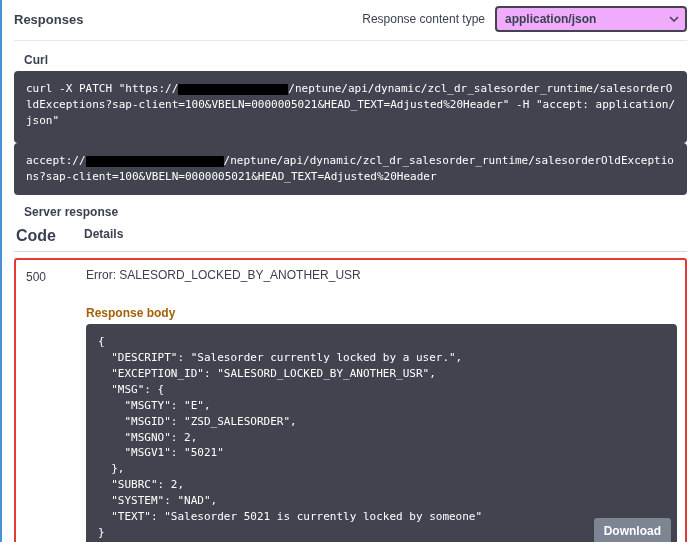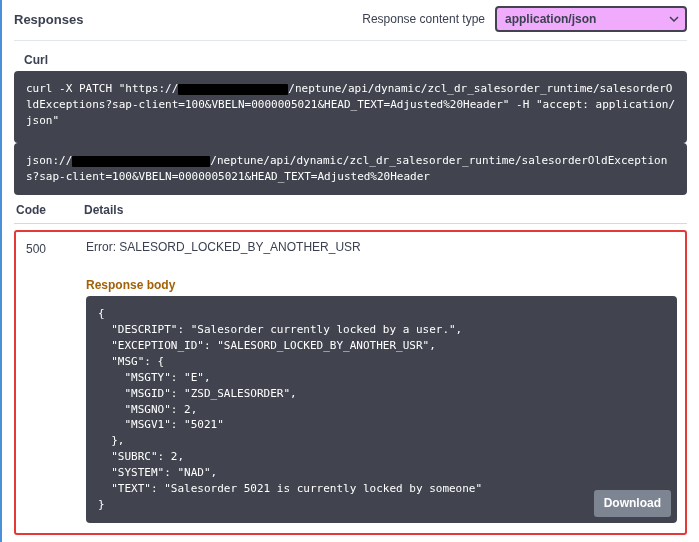--- a/index.html
+++ b/index.html
@@ -86,21 +86,21 @@
       border-radius: 1px;
     }
     .redact1 { width: 110px; height: 11px; }
     .redact2 { width: 138px; height: 11px; }
     .table-head {
       display: flex;
       border-bottom: 1px solid #d5d8dc;
       margin-top: 8px;
       padding-bottom: 6px;
     }
-    .col-code { width: 70px; font-weight: 700; font-size: 12px; padding-left: 2px; }
+    .col-code { width: 70px; font-weight: 700; font-size: 16px; padding-left: 2px; }
     .col-details { font-weight: 700; font-size: 12px; }
     .highlight-box {
       border: 2px solid #e53935;
       border-radius: 3px;
       margin-top: 6px;
       padding: 8px 8px 10px 8px;
       display: flex;
     }
     .status-code {
       width: 62px;
@@ -149,22 +149,23 @@
         <svg width="10" height="6" viewBox="0 0 10 6">
             <path d="M1 1 L5 5 L9 1" stroke="#3b4151" stroke-width="1.5" fill="none"></path>
           </svg>
       </div>
     </div>
   </div>
 
   <div class="section-label">Curl</div>
   <div class="code-block curl-block"><span>curl -X PATCH "https://</span><span class="redact redact1"></span><span>/neptune/api/dynamic/zcl_dr_salesorder_runtime/salesorderOldExceptions?sap-client=100&amp;VBELN=0000005021&amp;HEAD_TEXT=Adjusted%20Header" -H "accept: application/json"</span></div>
 
-  <div class="code-block"><span>json://</span><span class="redact redact2"></span><span>/neptune/api/dynamic/zcl_dr_salesorder_runtime/salesorderOldExceptions?sap-client=100&amp;VBELN=0000005021&amp;HEAD_TEXT=Adjusted%20Header</span></div>
+  <div class="code-block"><span>accept://</span><span class="redact redact2"></span><span>/neptune/api/dynamic/zcl_dr_salesorder_runtime/salesorderOldExceptions?sap-client=100&amp;VBELN=0000005021&amp;HEAD_TEXT=Adjusted%20Header</span></div>
 
+  <div class="section-label">Server response</div>
 
   <div class="table-head">
     <div class="col-code">Code</div>
     <div class="col-details">Details</div>
   </div>
 
   <div class="highlight-box">
     <div class="status-code">500</div>
     <div class="detail-col">
       <div class="err-line">Error: SALESORD_LOCKED_BY_ANOTHER_USR</div>

